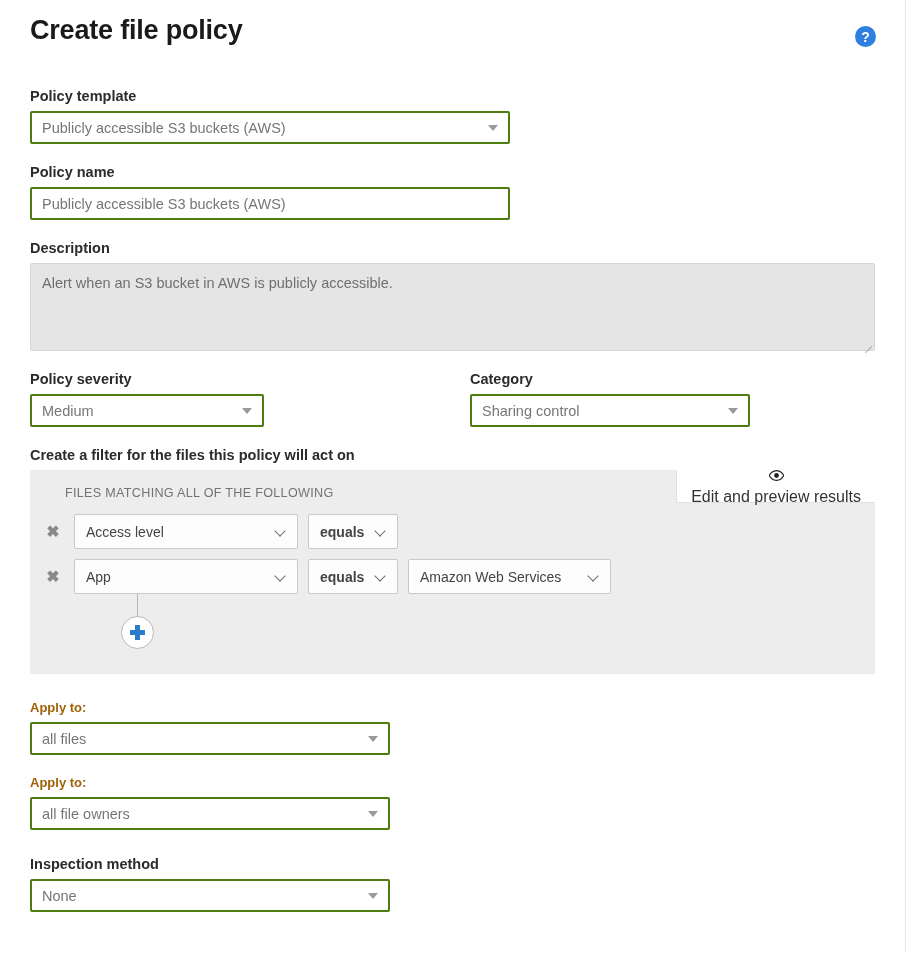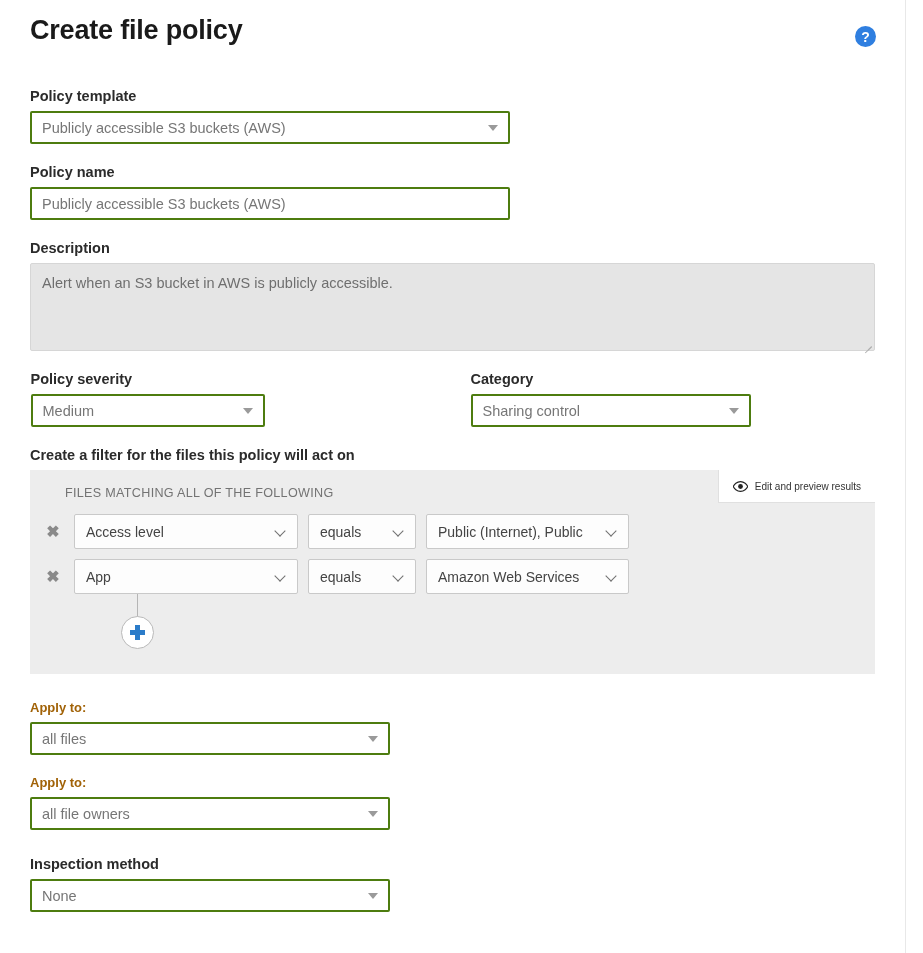--- a/index.html
+++ b/index.html
@@ -138,21 +138,20 @@
     background: #b0b0b0;
     height: 1px;
     transform-origin: right bottom;
   }
   .resize-grip i:nth-child(1) { bottom: 1px; width: 9px; transform: rotate(-45deg); }
   .resize-grip i:nth-child(2) { bottom: 1px; width: 5px; transform: rotate(-45deg); right: 0; }
 
   .two-col {
     display: flex;
     gap: 0;
-    justify-content: center;
   }
   .col-left { width: 440px; }
   .col-right { width: 405px; }
 
   .filter-panel {
     background: #ededed;
     width: 845px;
     box-sizing: border-box;
     padding: 16px 0 20px 0;
     position: relative;
@@ -171,23 +170,24 @@
     right: 0;
     background: #ffffff;
     border: 1px solid #e0e0e0;
     border-top: none;
     border-right: none;
     height: 32px;
     display: flex;
     align-items: center;
     gap: 7px;
     padding: 0 14px;
-    font-size: 10px;
+    font-size: 16px;
     color: #333333;
     cursor: pointer;
+    flex-direction: column;
   }
   .eye-icon {
     width: 15px;
     height: 11px;
     display: inline-block;
     position: relative;
   }
   .eye-icon svg { display: block; }
 
   .filter-row {
@@ -243,21 +243,21 @@
     position: absolute;
     left: 1px;
     top: 1px;
     width: 7px;
     height: 7px;
     border-right: 1.6px solid #707070;
     border-bottom: 1.6px solid #707070;
     transform: rotate(45deg);
   }
   .fsel-field { width: 224px; }
-  .fsel-op { width: 108px; }
+  .fsel-op { width: 90px; font-weight: bold; }
   .fsel-val { width: 203px; }
 
   .add-wrap {
     position: relative;
     height: 50px;
     padding-left: 34px;
   }
   .add-line {
     position: absolute;
     left: 107px;
@@ -372,24 +372,20 @@
         <div class="filter-row">
           <span class="remove-x">✖</span>
           <div class="fsel fsel-field">
             <span class="txt">Access level</span>
             <span class="chev"></span>
           </div>
           <div class="fsel fsel-op">
             <span class="txt">equals</span>
             <span class="chev"></span>
           </div>
-          <div class="fsel fsel-val">
-            <span class="txt">Public (Internet), Public</span>
-            <span class="chev"></span>
-          </div>
         </div>
 
         <div class="filter-row">
           <span class="remove-x">✖</span>
           <div class="fsel fsel-field">
             <span class="txt">App</span>
             <span class="chev"></span>
           </div>
           <div class="fsel fsel-op">
             <span class="txt">equals</span>

